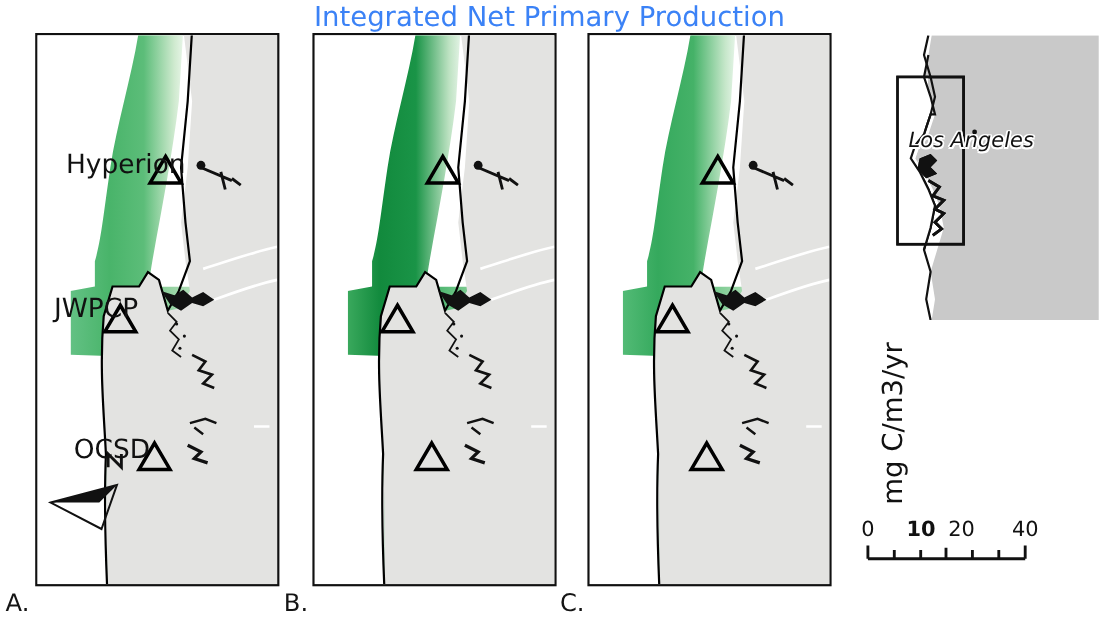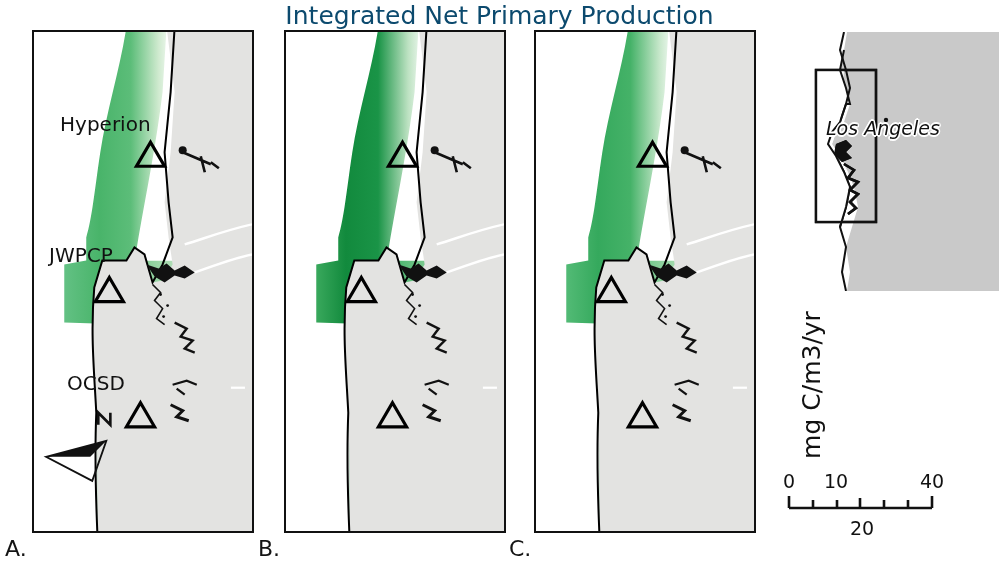--- a/index.html
+++ b/index.html
@@ -7,21 +7,21 @@
     width:999px;height:571px;position:relative;overflow:hidden;
     font-family:"DejaVu Sans", sans-serif;
     color:#000;
   }
   .fig{position:absolute;left:0;top:0;width:999px;height:571px;}
 
   
   #fig-title{
     position:absolute;left:0;top:1px;width:999px;
     text-align:center;font-size:25px;letter-spacing:0px;
-    color:#0c4a6e;white-space:nowrap;
+    color:#3b82f6;white-space:nowrap;
   }
 
   
   .panel{
     position:absolute;
     border:2.5px solid #111;
     background:#ffffff;
     overflow:hidden;
     box-sizing:border-box;
   }
@@ -34,21 +34,21 @@
   
   .panel-letter{
     position:absolute;font-size:22px;color:#141414;
   }
   #label-a{left:5px;top:536px;}
   #label-b{left:258px;top:536px;}
   #label-c{left:509px;top:536px;}
 
   
   .site-label{
-    position:absolute;font-size:20px;color:#111;white-space:nowrap;
+    position:absolute;font-size:24px;color:#111;white-space:nowrap;margin-top:23px;
   }
   #site-hyperion{left:60px;top:112px;}
   #site-jwpcp{left:49px;top:243px;}
   #site-ocsd{left:67px;top:371px;}
 
   
   #inset-map{
     position:absolute;left:806px;top:32px;width:193px;height:259px;
     overflow:hidden;
     font-style:italic;
@@ -323,18 +323,18 @@
       <line x1="9" y1="24" x2="9" y2="36" stroke="#111" stroke-width="2.6"></line>
       <line x1="152" y1="24" x2="152" y2="36" stroke="#111" stroke-width="2.6"></line>
 
       <line x1="33" y1="28" x2="33" y2="36" stroke="#111" stroke-width="2.6"></line>
       <line x1="57" y1="28" x2="57" y2="36" stroke="#111" stroke-width="2.6"></line>
       <line x1="80" y1="26" x2="80" y2="36" stroke="#111" stroke-width="2.6"></line>
       <line x1="104" y1="28" x2="104" y2="36" stroke="#111" stroke-width="2.6"></line>
       <line x1="128" y1="28" x2="128" y2="36" stroke="#111" stroke-width="2.6"></line>
     </svg>
     <div class="sb-num" style="left:3px;top:-2px;">0</div>
-    <div class="sb-num" style="left:44px;top:-2px;">10</div>
-    <div class="sb-num" style="left:70px;top:-2px;margin-top:47px;">20</div>
+    <div class="sb-num" style="left:44px;top:-2px;font-weight:bold;">10</div>
+    <div class="sb-num" style="left:82px;top:-2px;">20</div>
     <div class="sb-num" style="left:140px;top:-2px;">40</div>
   </div>
 
 </div>
 
 </body></html>

